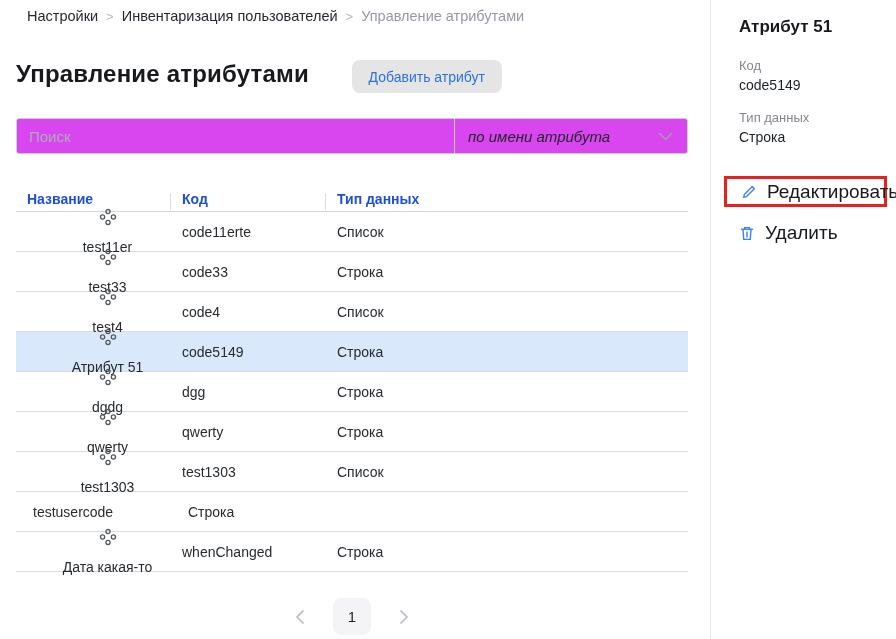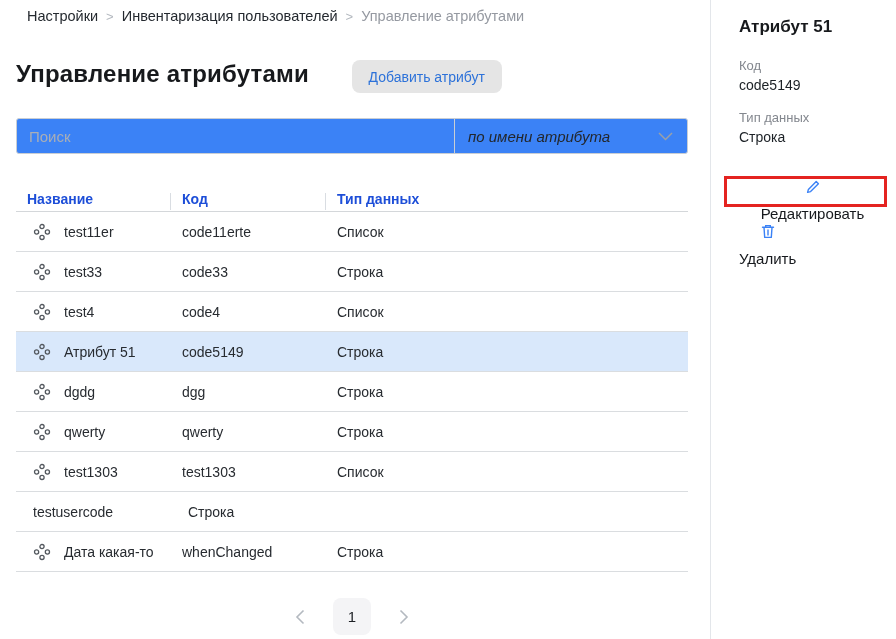--- a/index.html
+++ b/index.html
@@ -17,21 +17,21 @@
   .bc-current { color:#9599a1; }
 
   .page-title { position:absolute; left:16px; top:60px; font-size:24px; font-weight:700;
     color:#17191c; letter-spacing:.2px; }
   .add-btn { position:absolute; right:208px; top:60px; height:33px; padding:0 17px;
     background:#e5e5e5; color:#2d72d9; border:none; border-radius:8px; font-size:14px;
     font-family:inherit; cursor:pointer; }
 
   .searchbar { position:absolute; left:16px; top:118px; width:672px; height:36px;
     border:1px solid #c9ced4; border-radius:3px; display:flex; align-items:stretch;
-    background:#3b82f6; }
+    background:#d946ef; }
   .search-input { flex:1; border:none; outline:none; padding:0 12px; font-size:15px;
     font-family:inherit; color:#23272c; background:transparent; }
   .search-input::placeholder { color:#a9aeb6; }
   .filter { width:233px; border-left:1px solid #c9ced4; display:flex; align-items:center;
     justify-content:space-between; padding:0 14px 0 13px; font-size:15px; color:#23272c;
     cursor:pointer;font-style:italic; }
 
   
   .table { position:absolute; left:16px; top:186px; width:672px; }
   .thead { display:flex; height:26px; align-items:center; border-bottom:1px solid #d4d7da;
@@ -39,21 +39,21 @@
   .th { position:relative; }
   .th-name { width:154px; padding-left:11px; }
   .th-code { width:155px; padding-left:12px; }
   .th-type { flex:1; padding-left:12px; }
   .th-code::before, .th-type::before { content:""; position:absolute; left:0; top:2px;
     width:1px; height:17px; background:#d9dde2; }
 
   .trow { display:flex; align-items:center; height:40px; padding-left:17px;
     border-bottom:1px solid #dadde0; font-size:14px; color:#272b30; cursor:pointer; }
   .trow.selected { background:#d9e8fb; }
-  .cell-name { width:149px; display:flex; align-items:center; gap:13px; }
+  .cell-name { width:149px; display:flex; align-items:center; gap:13px;flex-direction:column; }
   .cell-code { width:155px; }
   .cell-type { flex:1; }
   .attr-icon { flex:none; display:block; }
 
   
   .pagination { position:absolute; left:16px; top:598px; width:672px; height:37px;
     display:flex; align-items:center; justify-content:center; gap:24px; }
   .pg-btn { background:none; border:none; padding:4px; cursor:pointer; display:flex;
     align-items:center; }
   .pg-page { width:38px; height:37px; background:#f4f4f6; border-radius:8px; display:flex;
@@ -62,22 +62,22 @@
   
   .panel { position:absolute; left:710px; top:0; width:186px; height:639px;
     border-left:1px solid #e3e6ea; background:#fff; }
   .panel-title { position:absolute; left:28px; top:17px; font-size:17px; font-weight:700;
     color:#17191c; }
   .flabel { position:absolute; left:28px; font-size:13px; color:#83878e; }
   .fvalue { position:absolute; left:28px; font-size:14px; color:#1c2126; }
   .flabel.f1 { top:58px; } .fvalue.f1 { top:77px; }
   .flabel.f2 { top:110px; } .fvalue.f2 { top:129px; }
 
-  .action { position:absolute; display:flex; align-items:center; gap:10px; font-size:15px;
-    color:#16191d; cursor:pointer; white-space:nowrap;flex-direction:column; }
+  .action { position:absolute; display:flex; align-items:center; gap:10px; font-size:19px;
+    color:#16191d; cursor:pointer; white-space:nowrap; }
   .action-edit { left:13px; top:176px; width:163px; height:31px;
     border:3px solid #e42320; padding-left:14px; }
   .action-delete { left:28px; top:223px; height:20px; }
   .action .ico { display:block; flex:none; }
 </style>
 </head>
 <body>
 
 <div class="app">
 

